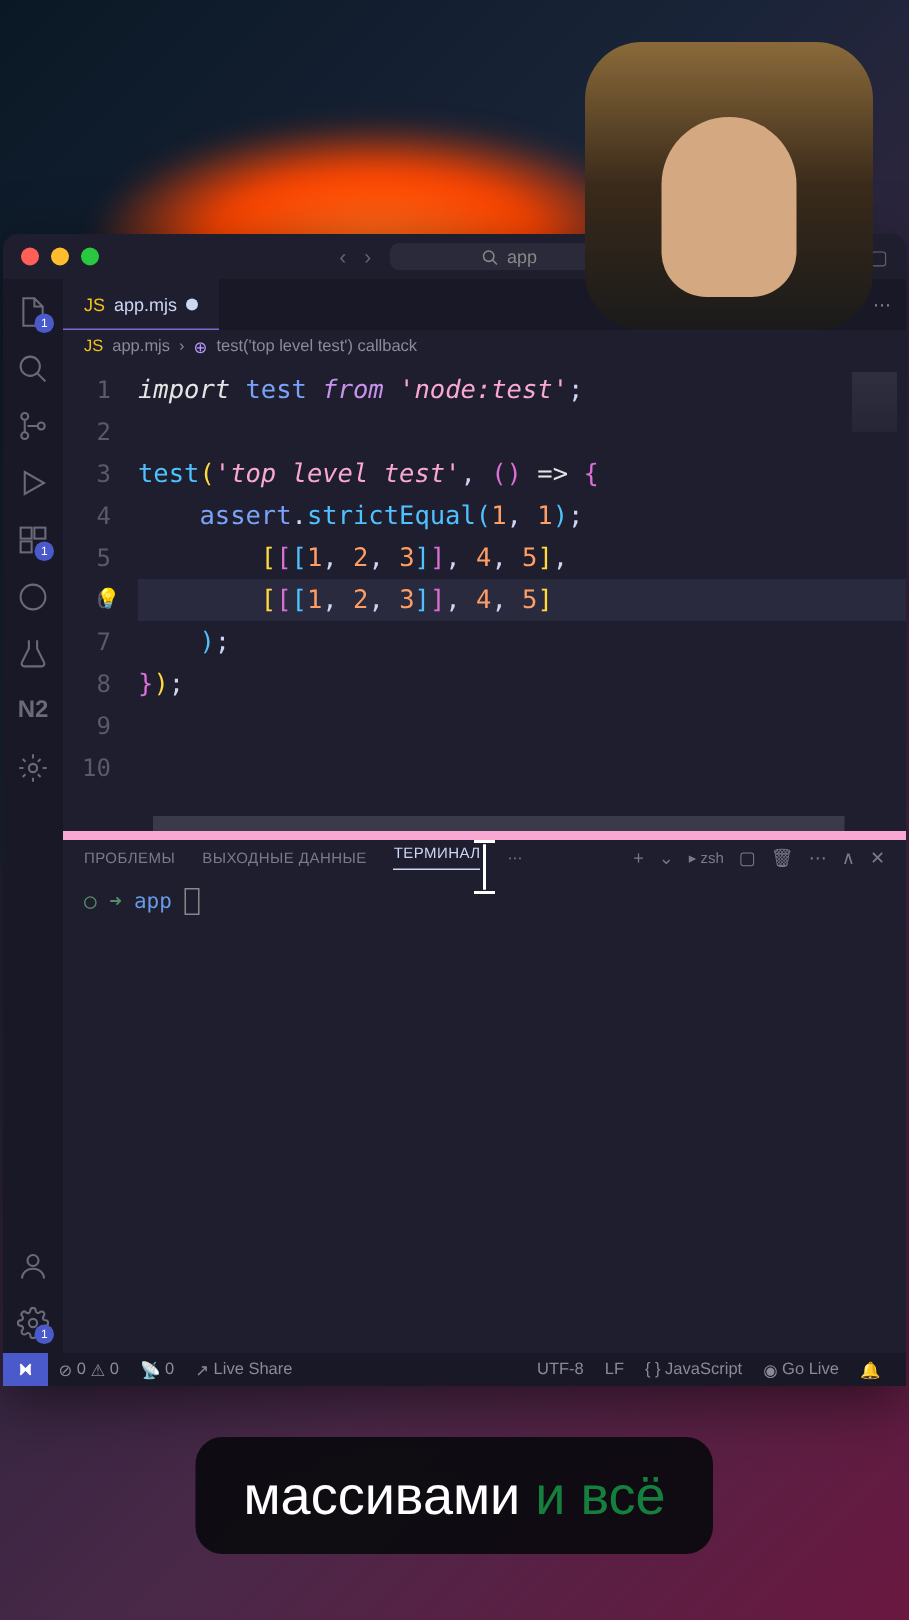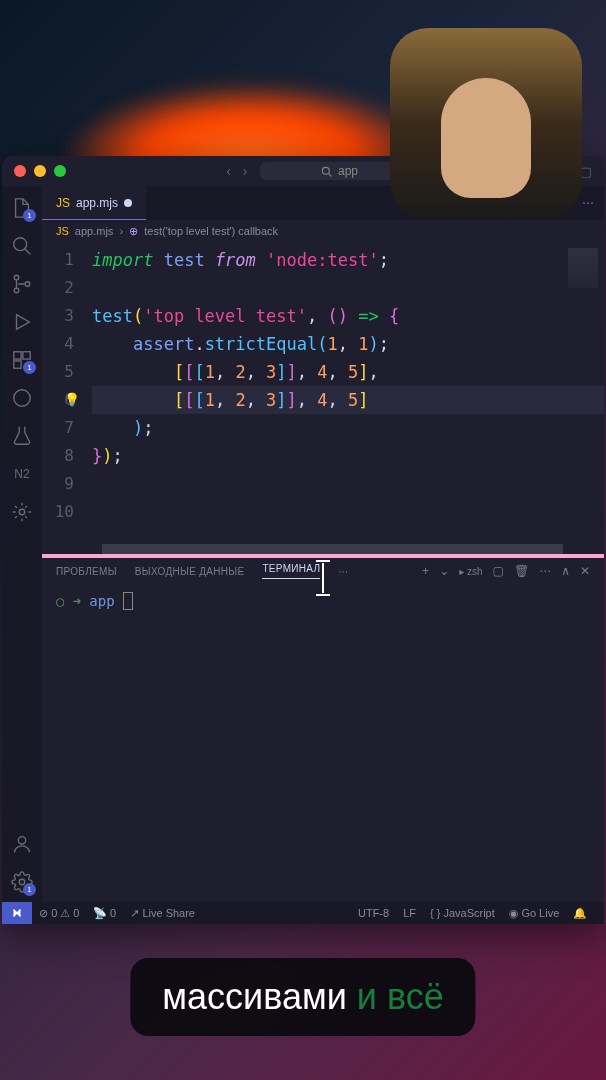--- a/index.html
+++ b/index.html
@@ -186,26 +186,26 @@
   position: relative;
 }
 .code-line { height: 28px; line-height: 28px; white-space: pre; position: relative; }
 .code-line.current { background: #2a2a3e; }
 .lightbulb {
   position: absolute;
   left: -28px;
   color: #f1c21b;
   font-size: 13px;
 }
-.kw { color: #22c55e; font-style: italic; }
+.kw { color: #e5e5e5; font-style: italic; }
 .kw2 { color: #c792ea; font-style: italic; }
 .ident { color: #7aa2f7; }
 .fn { color: #4fc1ff; }
 .method { color: #4fc1ff; text-align: right; }
-.str { color: #ec4899; }
+.str { color: #f9a8d4; font-style: italic; }
 .num { color: #ff9e64; }
 .punct { color: #cdd6f4; }
 .brack1 { color: #ffd93d; }
 .brack2 { color: #da70d6; }
 .brack3 { color: #4fc1ff; }
 .minimap {
   position: absolute;
   top: 6px;
   right: 6px;
   width: 30px;
@@ -251,21 +251,21 @@
 }
 .panel-tabs {
   height: 30px;
   background: #1e1e2e;
   display: flex;
   align-items: center;
   padding: 0 14px;
   gap: 18px;
   font-size: 10px;
   color: #7a7a8a;
-  border-top: 4px solid #f9a8d4;
+  border-top: 6px solid #f9a8d4;
 }
 .panel-tab { cursor: pointer; letter-spacing: 0.3px; }
 .panel-tab.active { color: #cdd6f4; border-bottom: 1px solid #cdd6f4; padding-bottom: 4px; }
 .panel-actions { margin-left: auto; display: flex; gap: 10px; align-items: center; font-size: 12px; }
 .panel-actions .zsh { font-size: 10px; }
 .terminal {
   flex: 1;
   min-height: 160px;
   background: #1e1e2e;
   padding: 8px 14px;
@@ -378,21 +378,21 @@
       <div class="activity-icon">
         <svg viewBox="0 0 24 24">
             <circle cx="12" cy="12" r="9" fill="none" stroke="currentColor" stroke-width="1.5"></circle>
           </svg>
       </div>
       <div class="activity-icon">
         <svg viewBox="0 0 24 24">
             <path fill="none" stroke="currentColor" stroke-width="1.5" d="M9 2v6l-5 10a2 2 0 002 3h12a2 2 0 002-3l-5-10V2"></path>
           </svg>
       </div>
-      <div class="activity-icon" style="font-size:12px;font-weight:normal">N2</div>
+      <div class="activity-icon" style="font-size:16px;font-weight:bold">N2</div>
       <div class="activity-icon">
         <svg viewBox="0 0 24 24">
             <circle cx="12" cy="12" r="3" fill="none" stroke="currentColor" stroke-width="1.5"></circle>
             <path fill="none" stroke="currentColor" stroke-width="1.5" d="M12 2v3m0 14v3m10-10h-3M5 12H2m15.5-6.5l-2 2m-9 9l-2 2m13 0l-2-2m-9-9l-2-2"></path>
           </svg>
       </div>
       <div class="activity-bar-bottom">
         <div class="activity-icon">
           <svg viewBox="0 0 24 24">
               <circle cx="12" cy="8" r="4" fill="none" stroke="currentColor" stroke-width="1.5"></circle>

